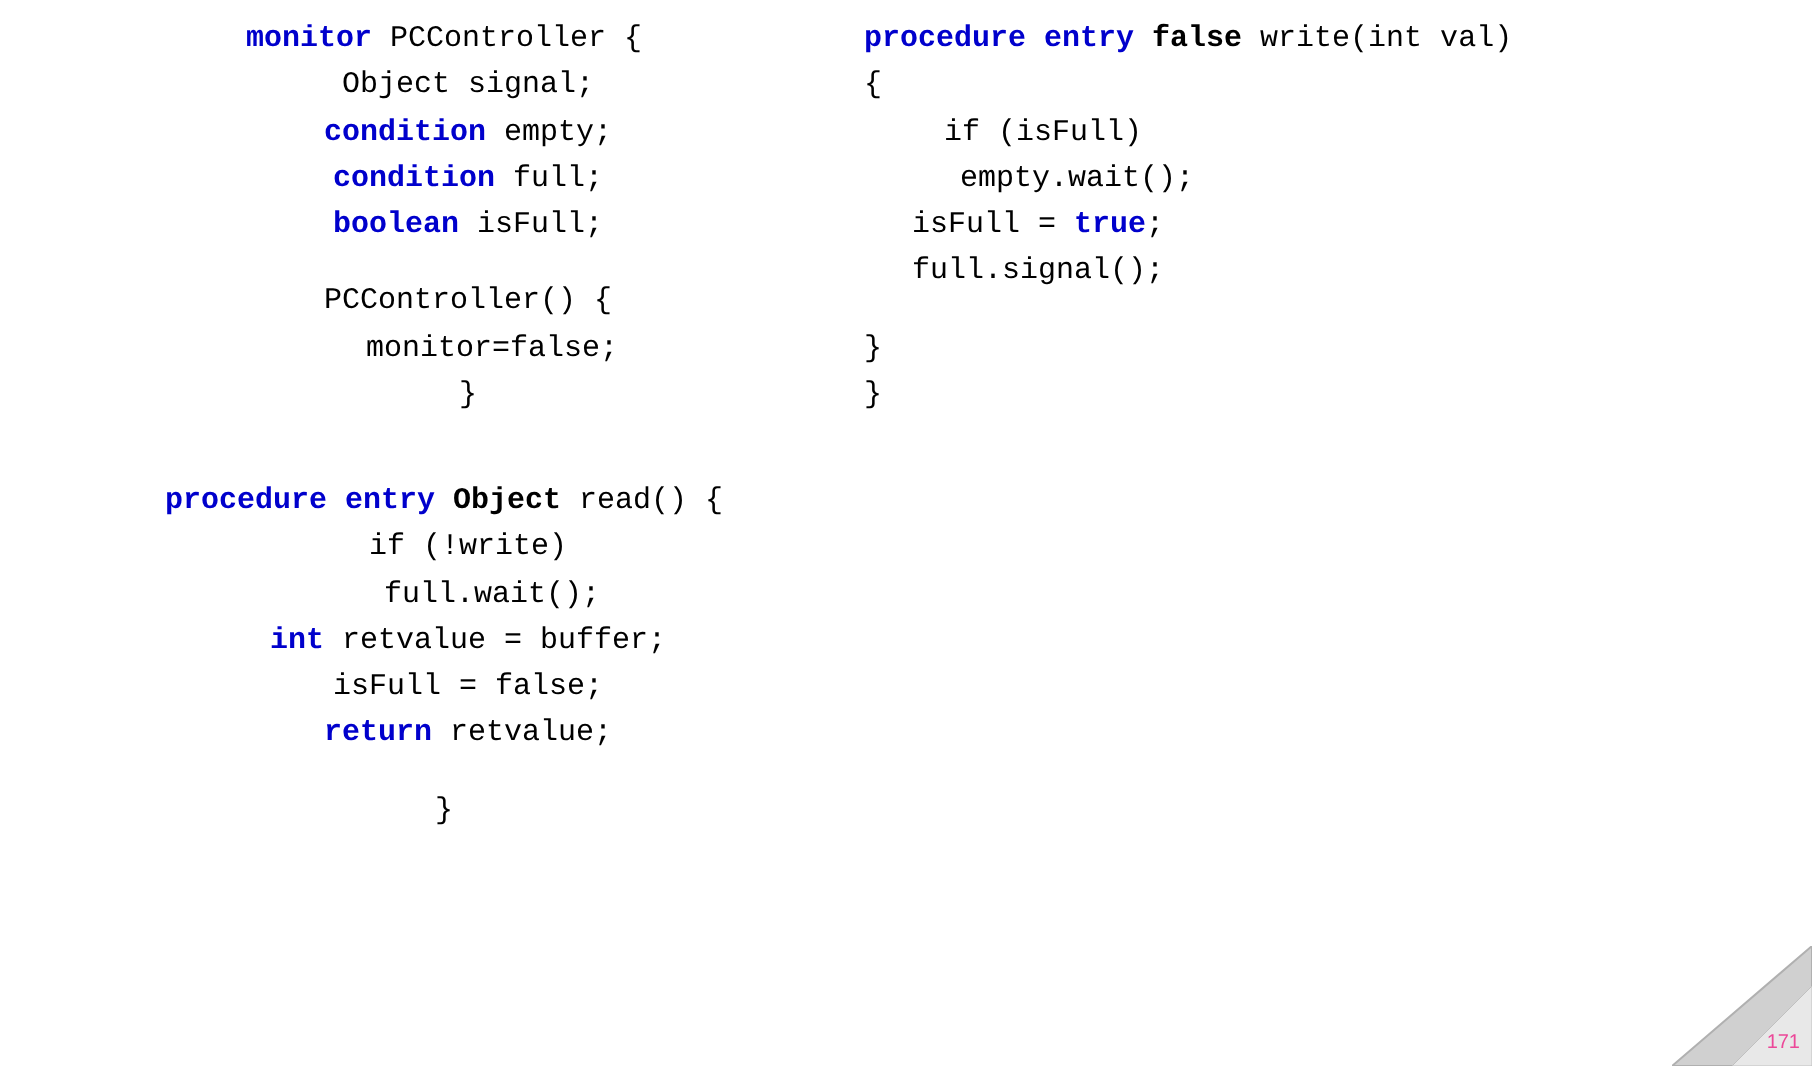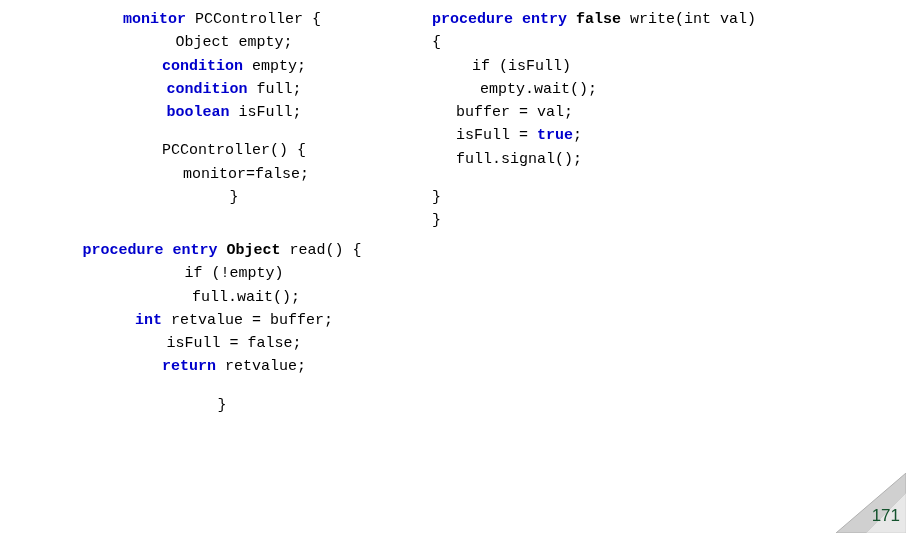--- a/index.html
+++ b/index.html
@@ -39,38 +39,38 @@
       position: absolute;
       bottom: 0;
       right: 0;
       width: 70px;
       height: 60px;
     }
     .page-number {
       position: absolute;
       bottom: 4px;
       right: 6px;
-      font-size: 17px;
-      color: #14532d;
+      font-size: 10px;
+      color: #ec4899;
       font-family: sans-serif;
       font-weight: normal;
     }
   </style>
 </head>
 <body>
 
 <div class="code-container">
   <div class="col-left">
 
     <div style="display:block;">
       <span class="kw-blue">monitor </span><span class="normal">PCController {</span>
     </div>
 
     <div style="display:block;" class="indent1">
-      <span class="normal">Object empty;</span>
+      <span class="normal">Object signal;</span>
     </div>
 
     <div style="display:block;" class="indent1">
       <span class="kw-blue">condition </span><span class="normal">empty;</span>
     </div>
 
     <div style="display:block;" class="indent1">
       <span class="kw-blue">condition </span><span class="normal">full;</span>
     </div>
 
@@ -93,21 +93,21 @@
     </div>
 
     <div class="spacer"></div>
     <div class="spacer"></div>
 
     <div style="display:block;">
       <span class="kw-blue">procedure </span><span class="kw-blue">entry </span><span class="kw-black">Object </span><span class="normal">read() {</span>
     </div>
 
     <div style="display:block;" class="indent1">
-      <span class="normal">if (!empty)</span>
+      <span class="normal">if (!write)</span>
     </div>
 
     <div style="display:block;" class="indent2">
       <span class="normal">full.wait();</span>
     </div>
 
     <div style="display:block;" class="indent1">
       <span class="kw-blue">int </span><span class="normal">retvalue = buffer;</span>
     </div>
 
@@ -138,23 +138,20 @@
     </div>
 
     <div style="display:block;margin-left:40px;" class="indent1">
       <span class="normal">if (isFull)</span>
     </div>
 
     <div style="display:block;" class="indent2">
       <span class="normal">empty.wait();</span>
     </div>
 
-    <div style="display:block;" class="indent1">
-      <span class="normal">buffer = val;</span>
-    </div>
 
     <div style="display:block;" class="indent1">
       <span class="normal">isFull = </span><span class="kw-blue">true</span><span class="normal">;</span>
     </div>
 
     <div style="display:block;" class="indent1">
       <span class="normal">full.signal();</span>
     </div>
 
     <div class="spacer"></div>

